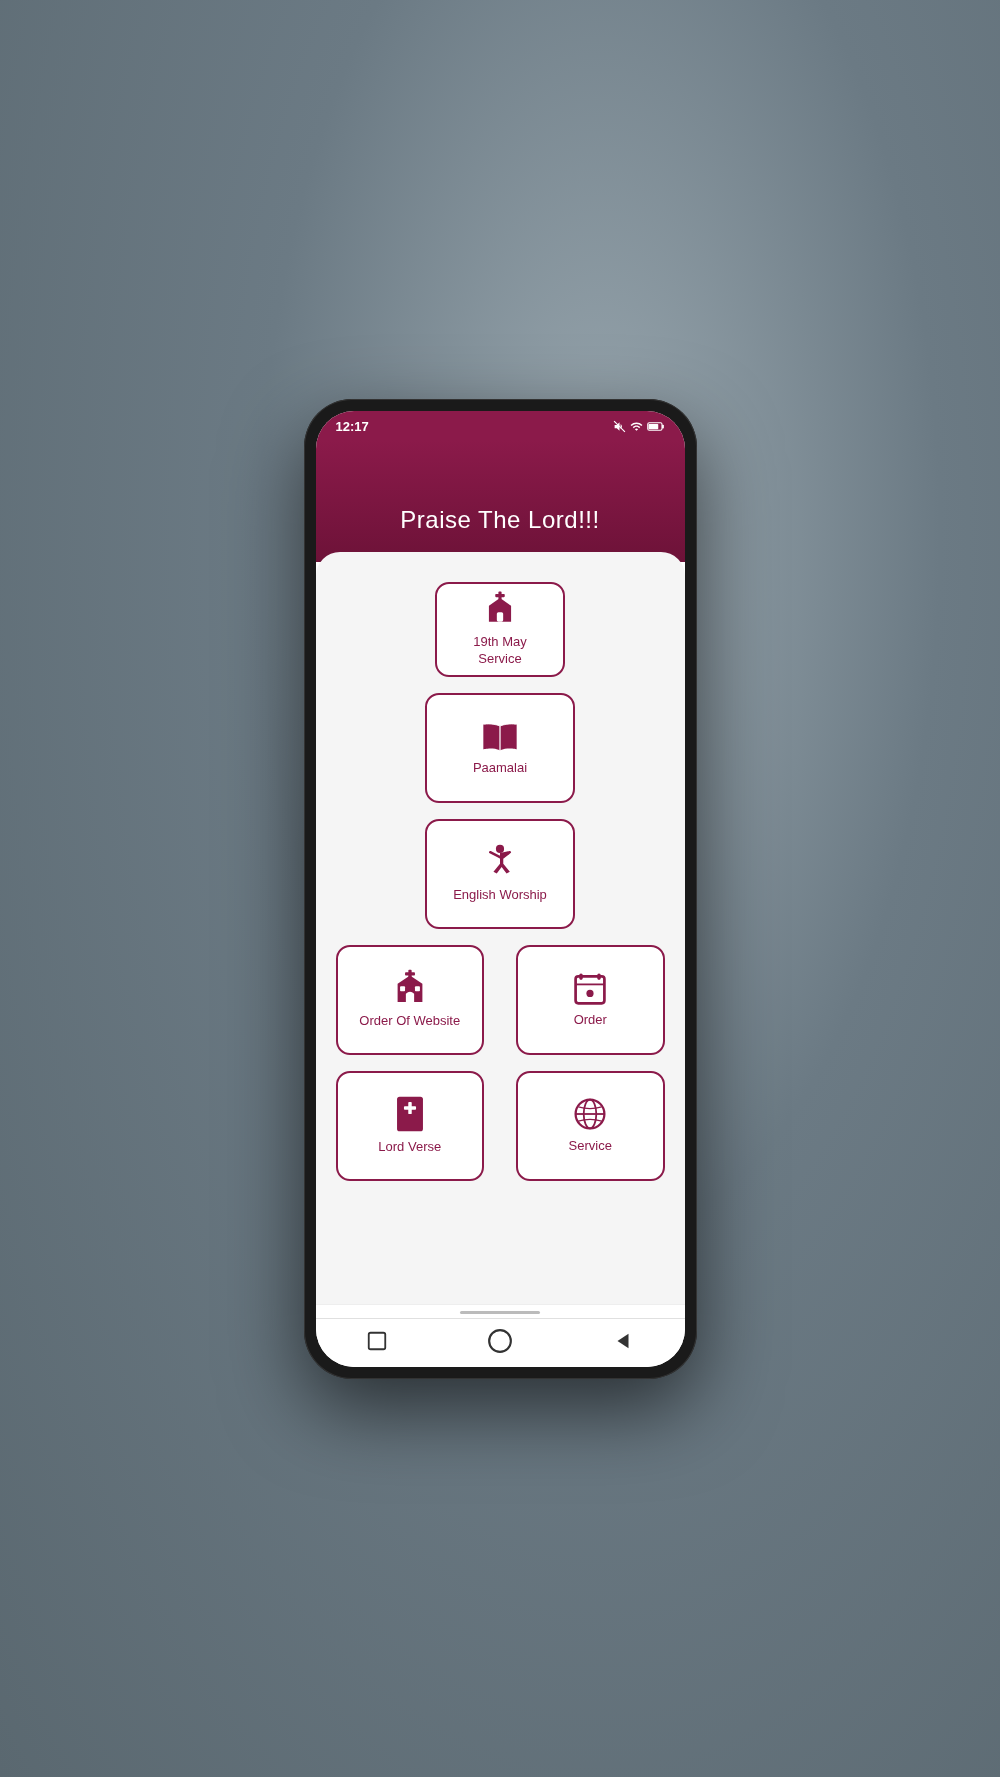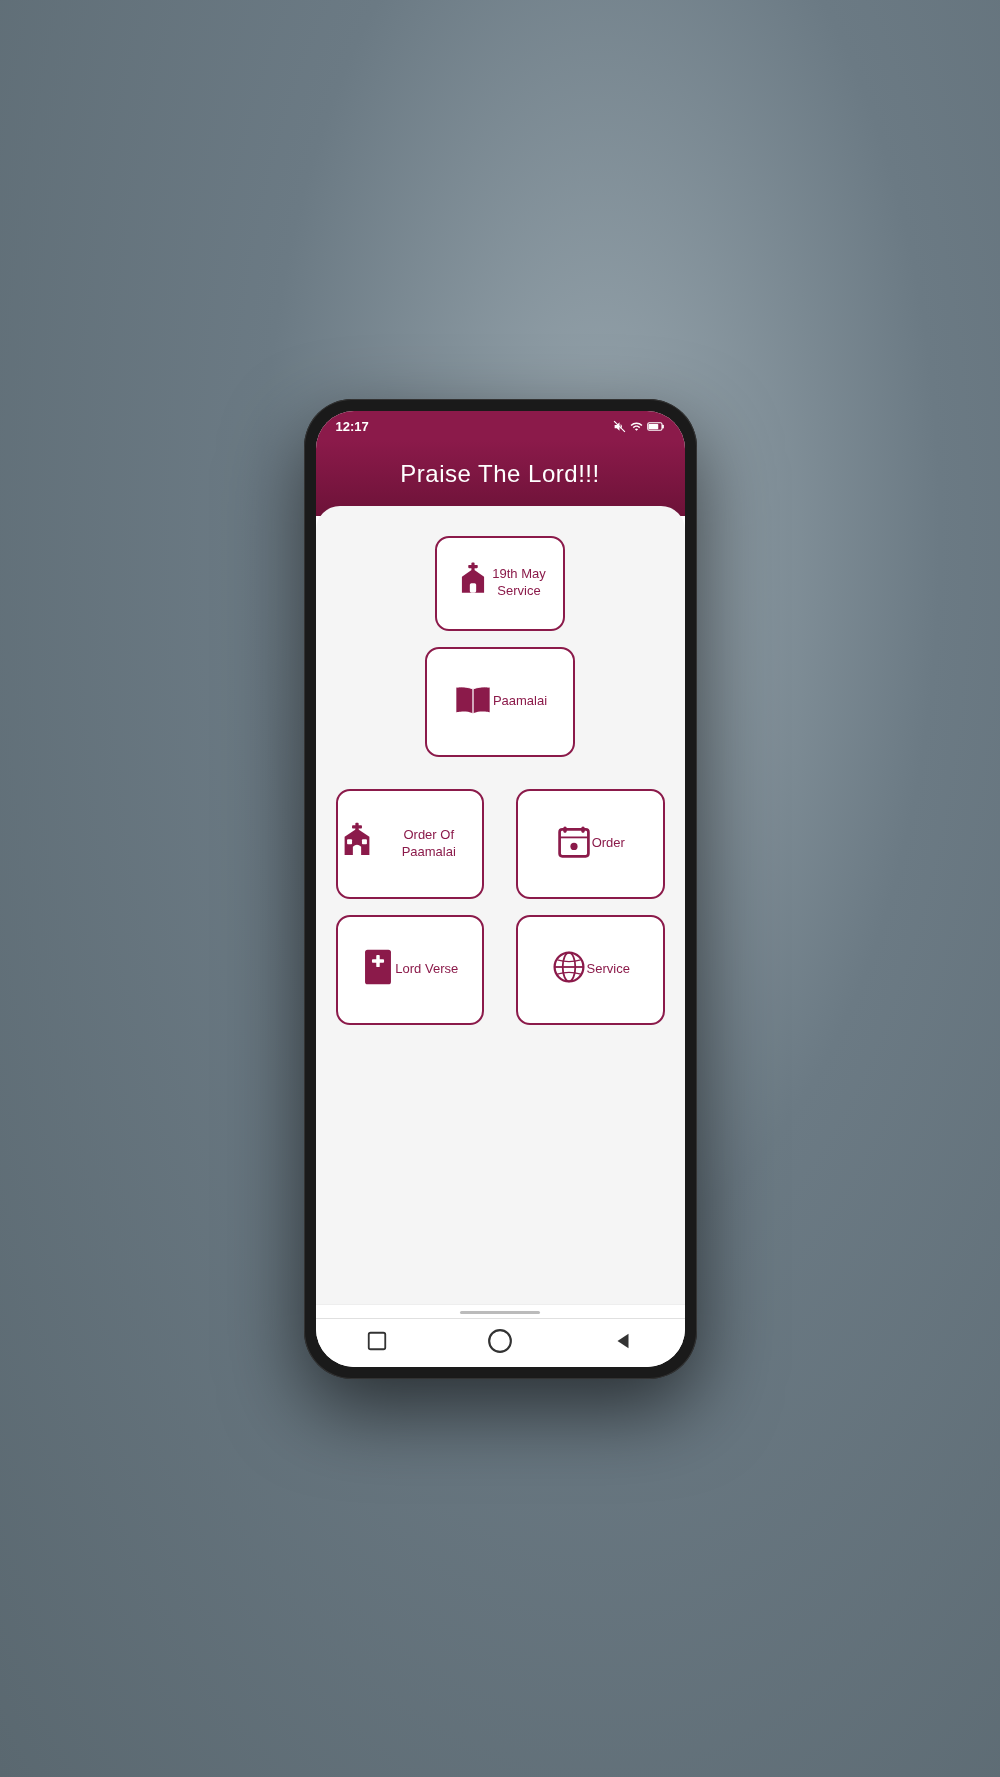--- a/index.html
+++ b/index.html
@@ -65,20 +65,21 @@
       padding: 20px 16px 28px;
       text-align: center;
       flex-shrink: 0;
     }
 
     .header-title {
       color: #fff;
       font-size: 24px;
       font-weight: 400;
       letter-spacing: 0.5px;
+      margin-top: 46px;
     }
 
     
     .main-content {
       flex: 1;
       background: #f5f5f5;
       border-radius: 24px 24px 0 0;
       margin-top: -10px;
       padding: 30px 20px 20px;
       overflow-y: auto;
@@ -87,21 +88,21 @@
       align-items: center;
       gap: 16px;
     }
 
     
     .card {
       background: #fff;
       border: 2px solid #8b1a4a;
       border-radius: 14px;
       display: flex;
-      flex-direction: row;
+      flex-direction: column;
       align-items: center;
       justify-content: center;
       cursor: pointer;
       transition: background 0.15s;
     }
 
     .card-icon {
       color: #8b1a4a;
       margin-bottom: 6px;
       display: flex;
@@ -218,39 +219,53 @@
 
               <path d="M4 6 C4 6 14 4 24 8" fill="none" stroke="white" stroke-width="1"></path>
               <path d="M24 8 C34 4 44 6 44 6" fill="none" stroke="white" stroke-width="1"></path>
             </svg>
           </div>
           <span class="card-label">Paamalai</span>
         </div>
       </div>
 
       <div class="grid-row">
+        <div class="card grid-card">
+          <div class="card-icon">
+            <svg width="36" height="38" viewBox="0 0 44 44" fill="#8b1a4a">
+
+              <circle cx="22" cy="6" r="5"></circle>
+
+              <path d="M22 11 L22 24 L14 34 L18 36 L24 28 L30 36 L34 34 L26 24 L26 18 L34 12 L32 9 L22 11Z"></path>
+
+              <line x1="22" y1="16" x2="10" y2="10" stroke="#8b1a4a" stroke-width="3" stroke-linecap="round"></line>
+              <line x1="22" y1="16" x2="34" y2="10" stroke="#8b1a4a" stroke-width="3" stroke-linecap="round"></line>
+            </svg>
+          </div>
+          <span class="card-label">English Worship</span>
+        </div>
       </div>
 
       <div class="grid-row">
         <div class="card grid-card">
           <div class="card-icon">
             <svg width="38" height="38" viewBox="0 0 46 46" fill="#8b1a4a">
 
               <rect x="21" y="1" width="4" height="10" rx="1"></rect>
               <rect x="17" y="4" width="12" height="4" rx="1"></rect>
 
               <path d="M8 18 L23 8 L38 18 L38 40 L8 40 Z"></path>
 
               <path d="M18 40 L18 30 Q23 25 28 30 L28 40" fill="white"></path>
 
               <rect x="11" y="21" width="6" height="6" rx="1" fill="white"></rect>
               <rect x="29" y="21" width="6" height="6" rx="1" fill="white"></rect>
             </svg>
           </div>
-          <span class="card-label">Order Of Paamalai</span>
+          <span class="card-label">Order Of Website</span>
         </div>
         <div class="card grid-card">
           <div class="card-icon">
             <svg width="36" height="36" viewBox="0 0 40 40" fill="none">
               <rect x="4" y="7" width="32" height="30" rx="3" stroke="#8b1a4a" stroke-width="3" fill="none"></rect>
               <rect x="8" y="4" width="4" height="7" rx="2" fill="#8b1a4a"></rect>
               <rect x="28" y="4" width="4" height="7" rx="2" fill="#8b1a4a"></rect>
               <line x1="4" y1="16" x2="36" y2="16" stroke="#8b1a4a" stroke-width="2"></line>
 
               <circle cx="20" cy="26" r="4" fill="#8b1a4a"></circle>

